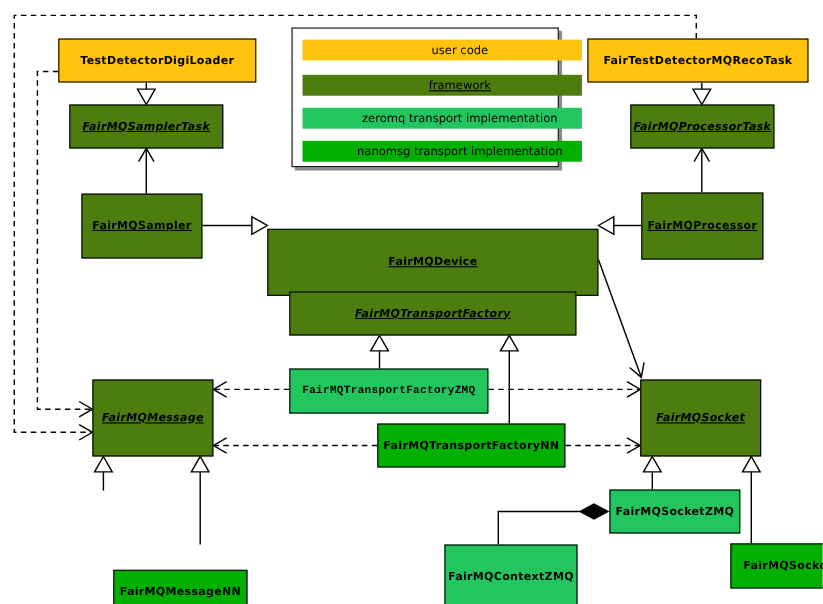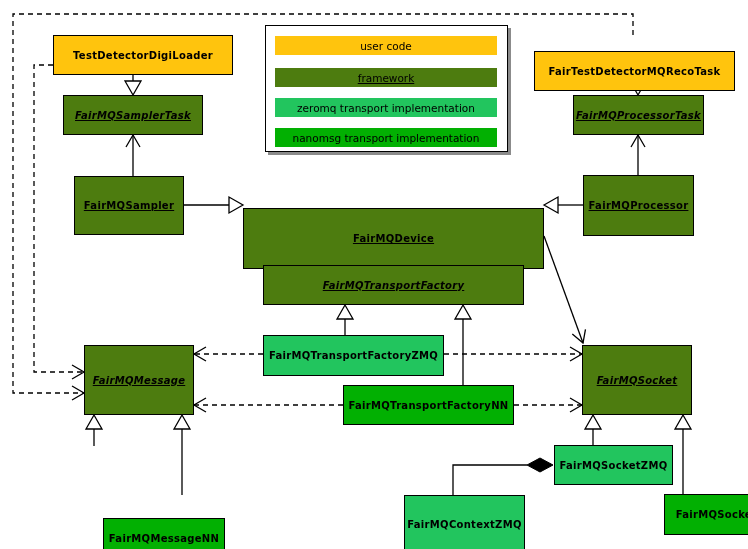--- a/index.html
+++ b/index.html
@@ -13,46 +13,46 @@
     font-size:10px;font-weight:bold;letter-spacing:.3px;color:#000;
     white-space:nowrap;text-align:center;z-index:2;
   }
   .node.abstract{font-style:italic;}
   .fill-user{background:#FFC40D;}
   .fill-framework{background:#4d7c0f;text-decoration:underline;}
   .fill-zmq{background:#22c55e;}
   .fill-nn{background:#02B002;}
   
   .n-digiloader{left:53px;top:35px;width:180px;height:40px;}
-  .n-recotask{left:534px;top:35px;width:201px;height:40px;margin-top:16px;}
+  .n-recotask{left:534px;top:35px;width:201px;height:40px;}
   .n-samplertask{left:63px;top:95px;width:140px;height:40px;}
   .n-processortask{left:573px;top:95px;width:131px;height:40px;}
   .n-sampler{left:74px;top:176px;width:110px;height:59px;}
   .n-device{left:243px;top:175px;width:301px;height:61px;margin-top:33px;}
   .n-processor{left:583px;top:175px;width:111px;height:61px;}
   .n-transportfactory{left:263px;top:265px;width:261px;height:40px;}
-  .n-tfzmq{left:263px;top:335px;width:181px;height:41px;}
+  .n-tfzmq{left:263px;top:335px;width:181px;height:41px;font-family:Liberation Mono, monospace;}
   .n-tfnn{left:343px;top:385px;width:171px;height:40px;}
   .n-message{left:84px;top:345px;width:110px;height:70px;}
   .n-socket{left:582px;top:345px;width:110px;height:70px;}
   .n-messagezmq{left:33px;top:446px;width:130px;height:40px;}
   .n-messagenn{left:103px;top:518px;width:122px;height:40px;}
   .n-socketzmq{left:554px;top:445px;width:119px;height:40px;}
   .n-socketnn{left:618px;top:494px;width:122px;height:41px;margin-left:46px;}
   .n-contextzmq{left:404px;top:495px;width:121px;height:58px;}
   
   .legend{
     position:absolute;left:265px;top:25px;width:243px;height:127px;
     background:#fff;border:1.5px solid #000;box-sizing:border-box;
     box-shadow:3px 3px 0 #8b8b8b;z-index:3;
   }
   .legend-item{
     position:absolute;left:9px;width:222px;height:19px;
     display:flex;align-items:center;justify-content:center;
-    font-size:10.5px;font-weight:normal;color:#000;white-space:nowrap;
+    font-size:10.5px;font-weight:normal;color:#000;white-space:nowrap;padding-left:32px;
   }
   .li-0{top:10px;}
   .li-1{top:42px;}
   .li-2{top:72px;}
   .li-3{top:102px;}
   #edges{position:absolute;left:0;top:0;z-index:1;pointer-events:none;}
 </style>
 </head>
 <body>
 

